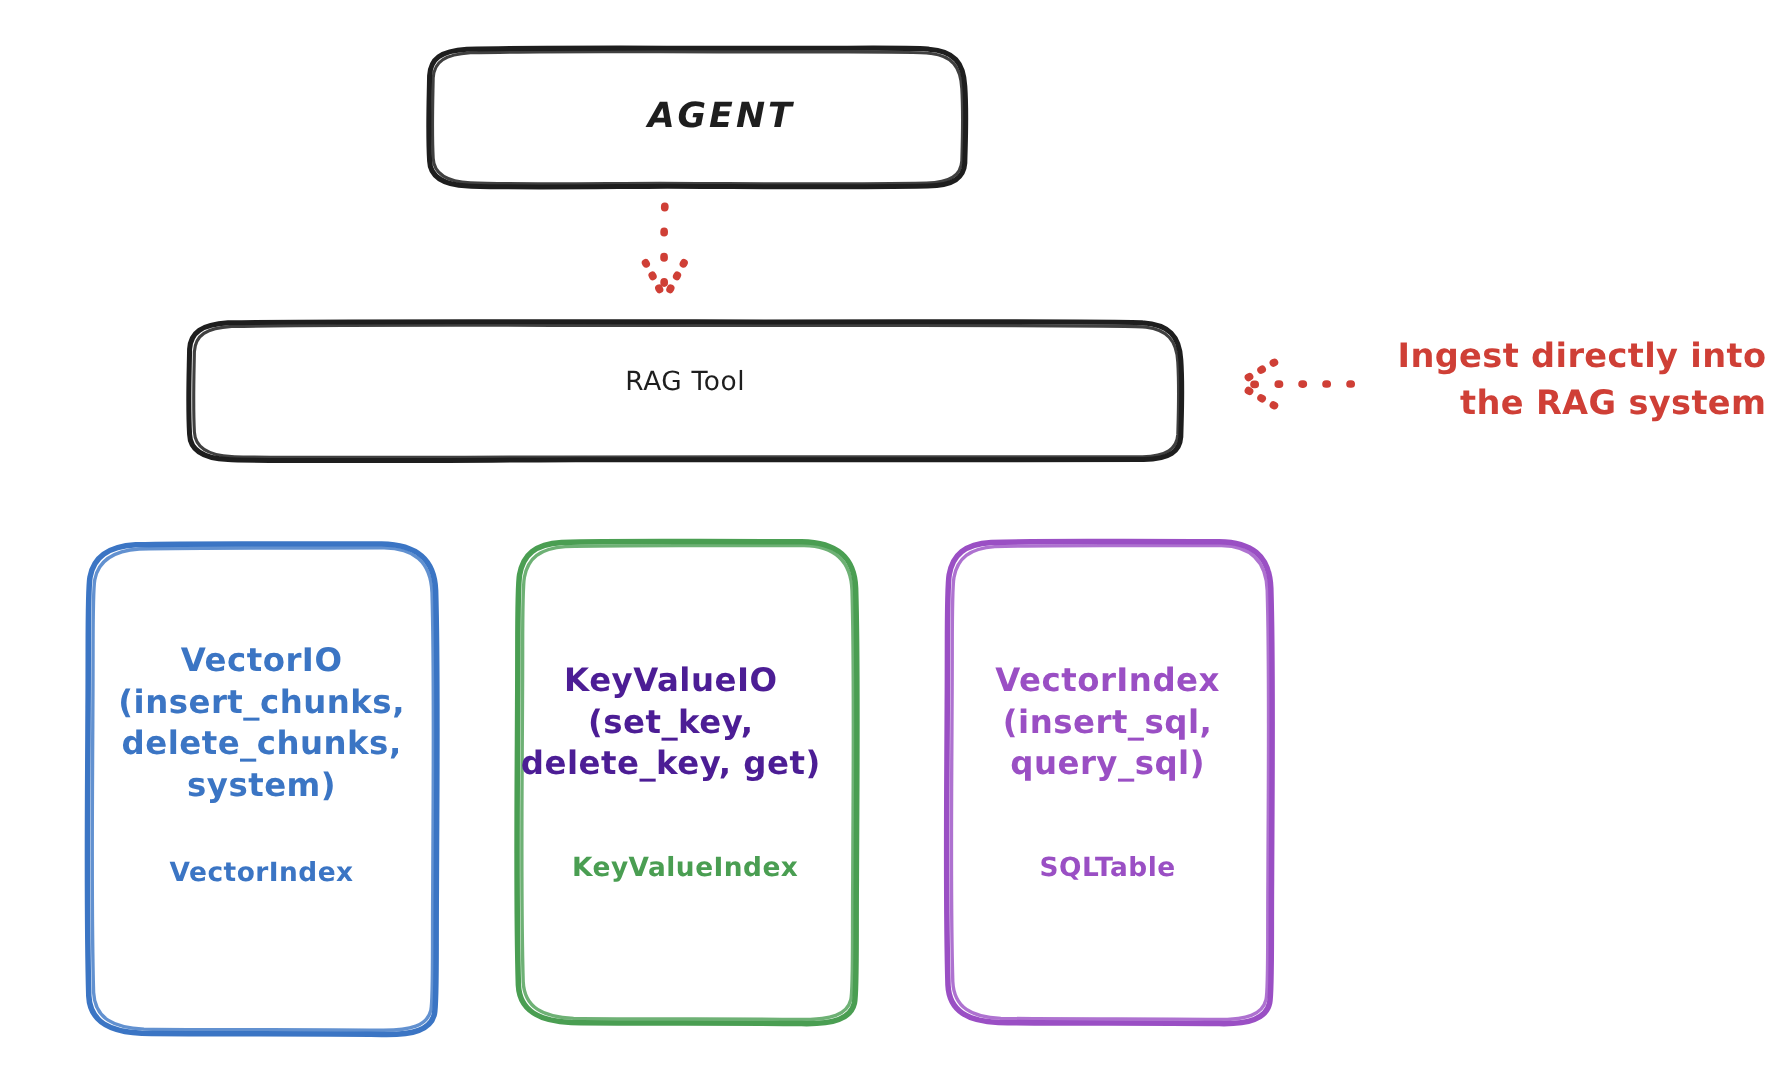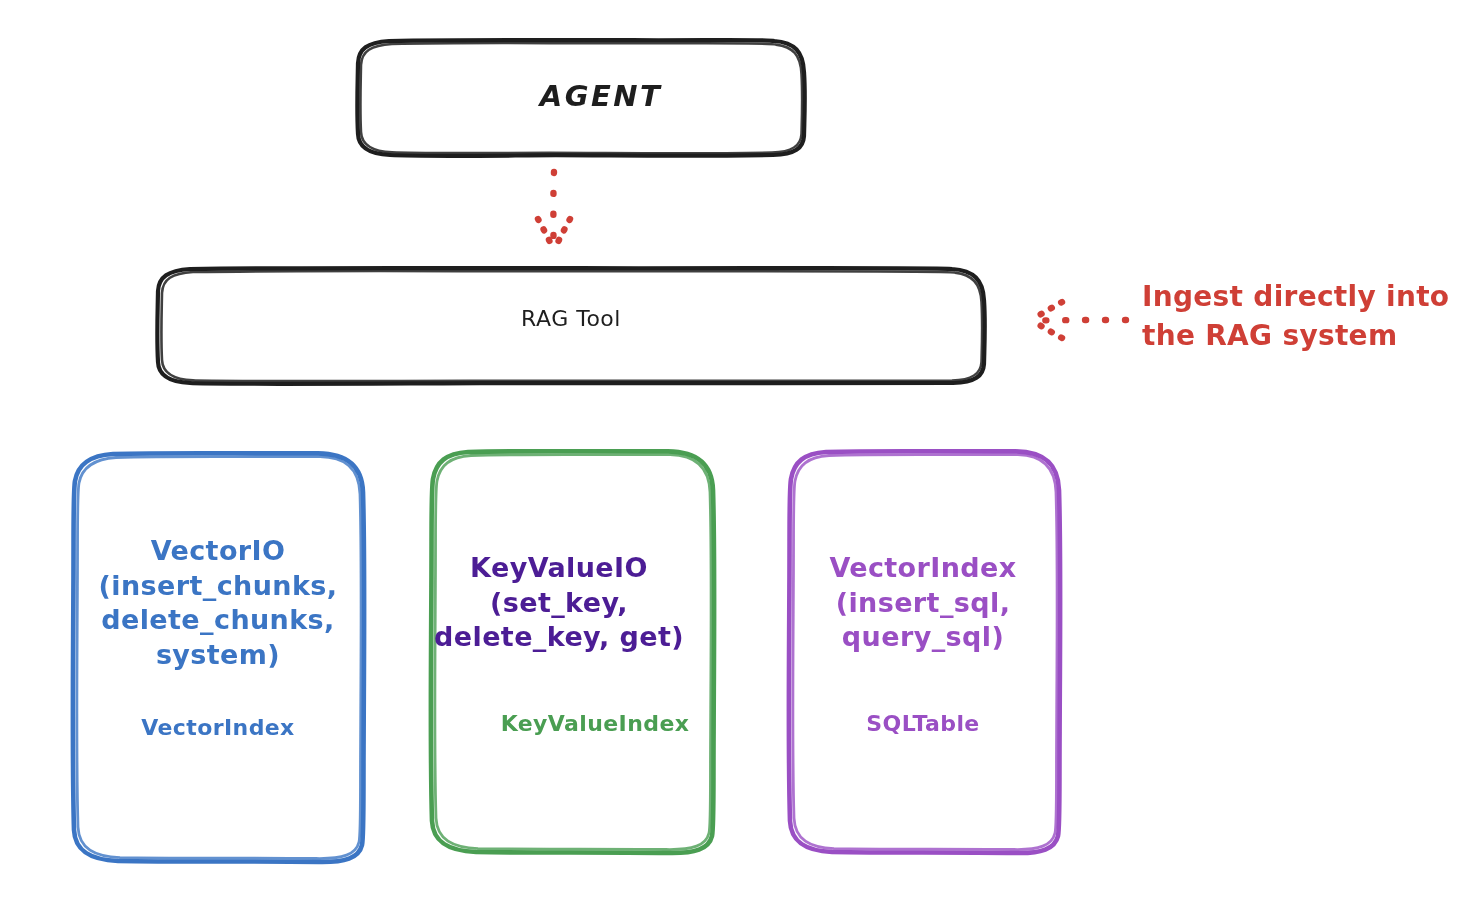--- a/index.html
+++ b/index.html
@@ -58,35 +58,35 @@
     letter-spacing: 0.4px;
   }
   .col-index {
     font-size: 22px;
     font-weight: 600;
     letter-spacing: 0.4px;
   }
   #vector-api   { left: 72px;  top: 534px; width: 292px; color: #3b75c4; }
   #vector-index { left: 72px;  top: 714px; width: 292px; color: #3b75c4; }
   #kv-api       { left: 416px; top: 551px; width: 286px; color: #4c1d95; }
-  #kv-index     { left: 428px; top: 710px; width: 286px; color: #4a9e52; margin-left: 24px; }
+  #kv-index     { left: 428px; top: 710px; width: 286px; color: #4a9e52; }
   #rel-api      { left: 786px; top: 551px; width: 274px; color: #9a4fc4; }
   #rel-index    { left: 786px; top: 710px; width: 274px; color: #9a4fc4; }
 
   
   #ingest-note {
     position: absolute;
     left: 1142px;
     top: 278px;
     width: 330px;
     font-size: 28px;
     font-weight: 600;
     line-height: 1.38;
     color: #cf3f36;
-    text-align: left;
+    text-align: right;
     letter-spacing: 0.3px;
     white-space: pre;
     pointer-events: none;
     font-family: "DejaVu Sans", sans-serif;
   }
 </style>
 </head>
 <body>
 
 <svg id="canvas" viewBox="0 0 1484 910" xmlns="http://www.w3.org/2000/svg">

